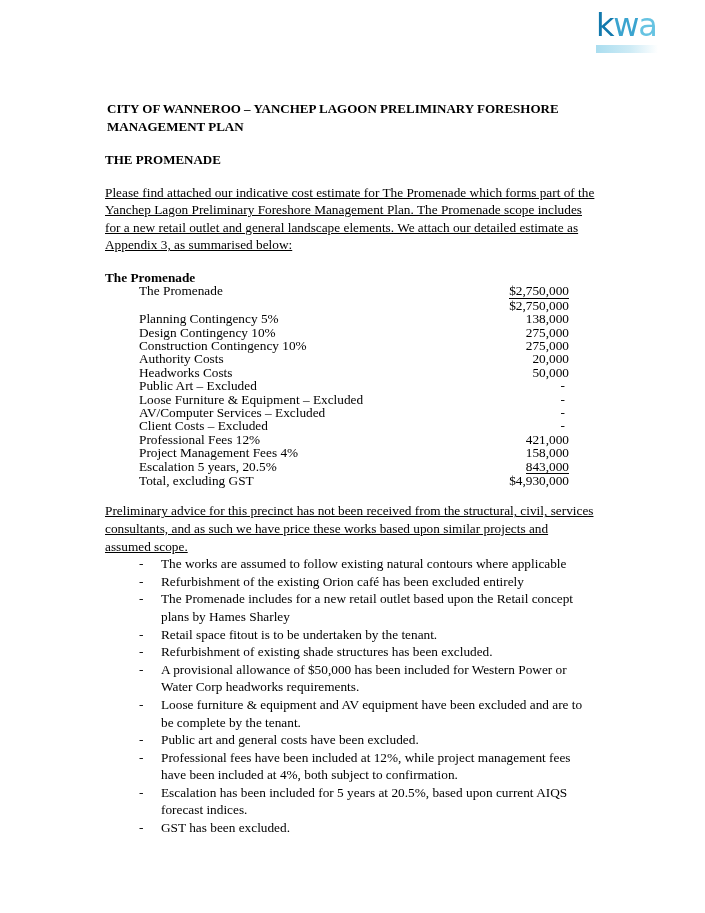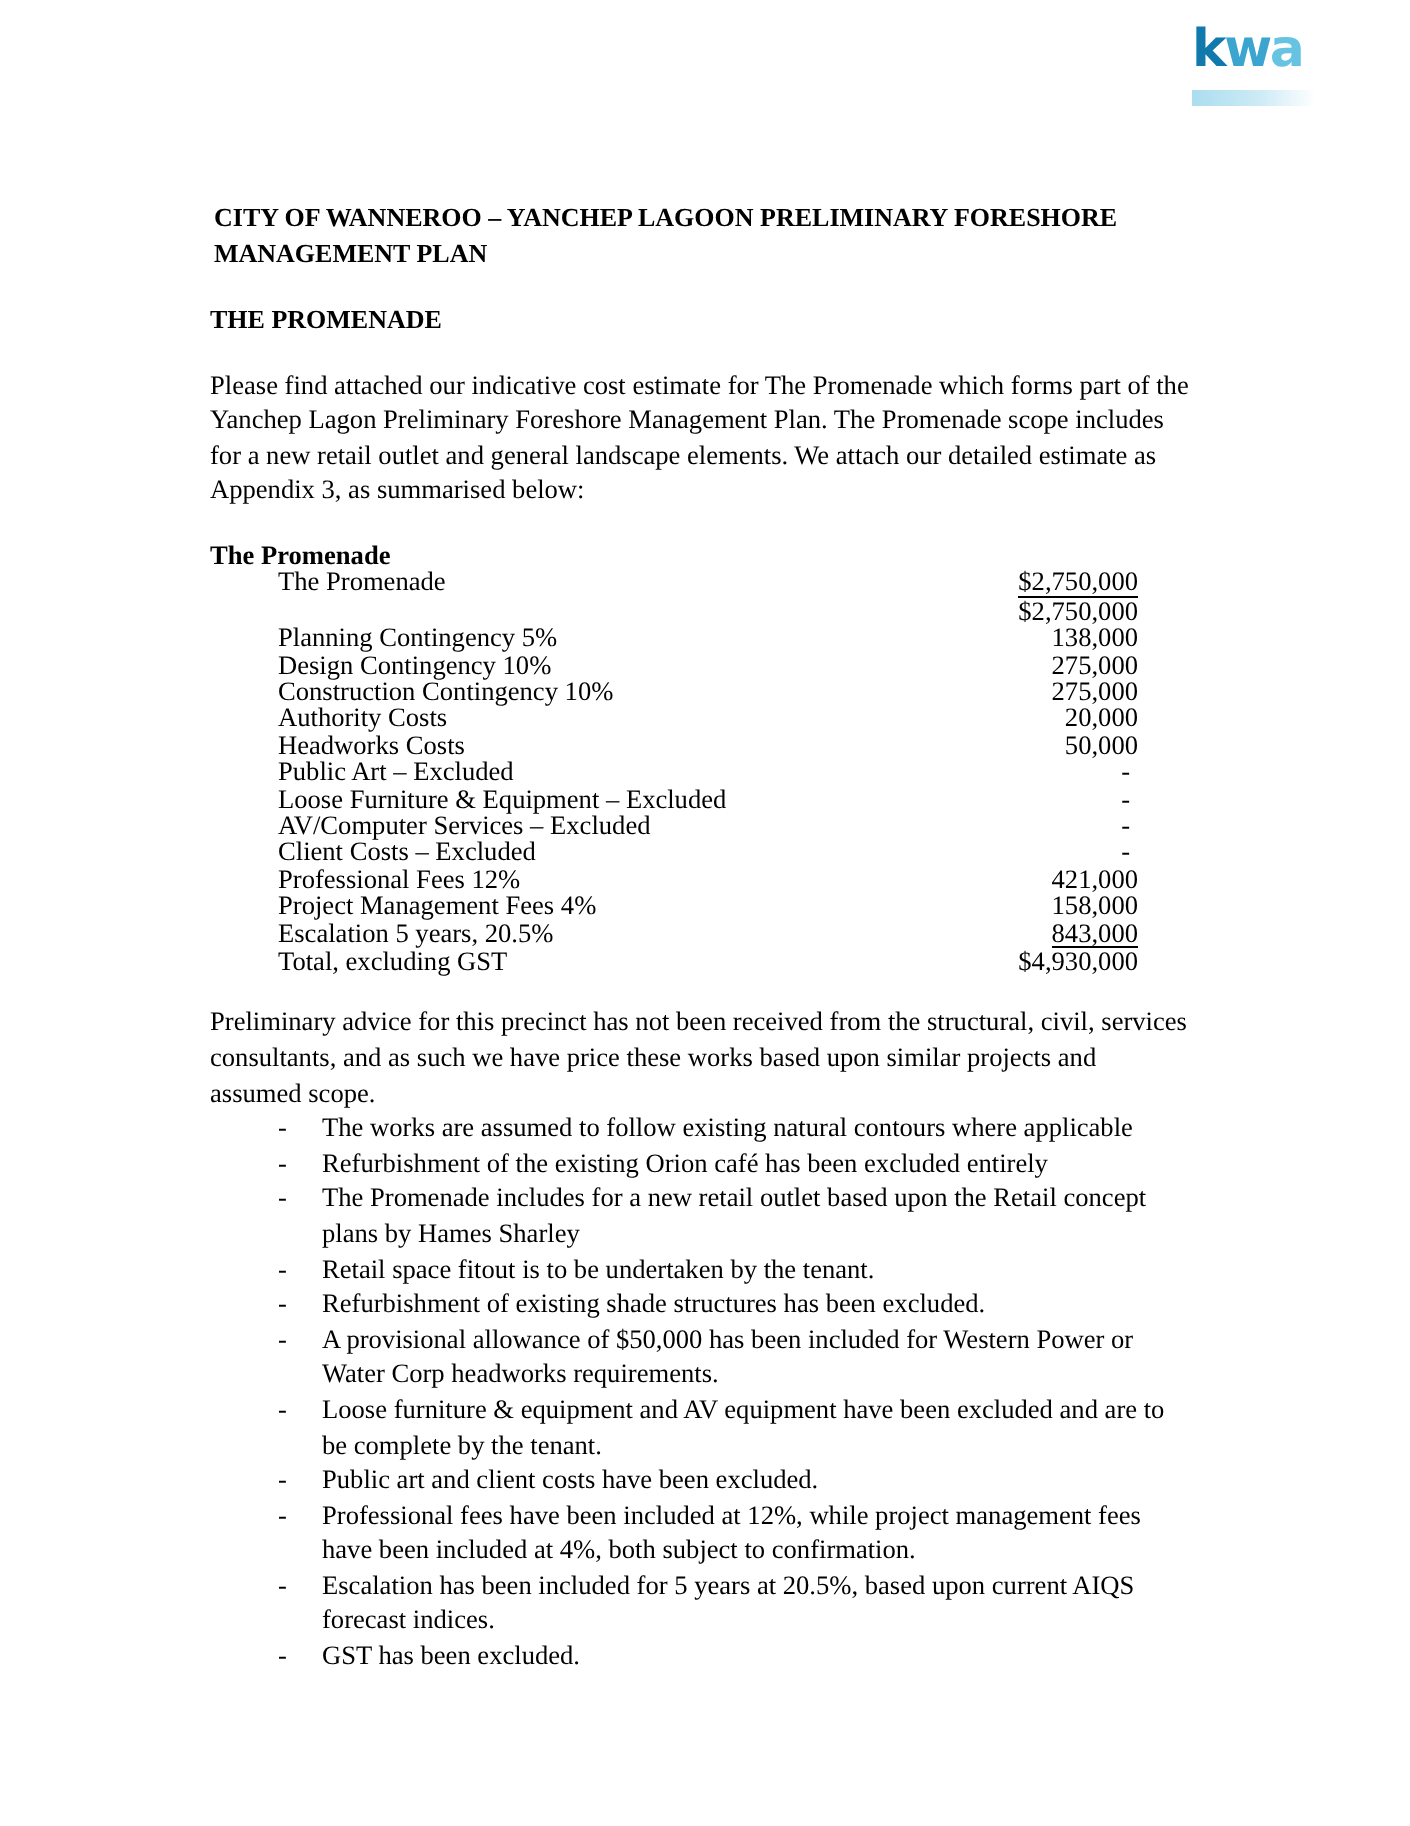--- a/index.html
+++ b/index.html
@@ -26,22 +26,22 @@
   
   .logo-block {
     position: absolute;
     left: 596px;
     top: 10px;
     width: 70px;
     height: 46px;
   }
   .logo-text {
     font-family: "DejaVu Sans", sans-serif;
-    font-weight: bold;
-    font-size: 26px;
+    font-weight: normal;
+    font-size: 32px;
     line-height: 31px;
     letter-spacing: -1.2px;
     white-space: nowrap;
   }
   .logo-k { color: #1279ad; }
   .logo-w { color: #3ba4cf; }
   .logo-a { color: #66c3e2; }
   .logo-underline {
     position: absolute;
     left: 0px;
@@ -72,20 +72,21 @@
     font-size: 13.0px;
     line-height: 17.5px;
     margin: 16px 0 0 0;
   }
 
   p.body {
     font-size: 13.3px;
     line-height: 17.6px;
     margin: 15px 0 0 0;
     text-align: left;
+    text-decoration: underline;
   }
 
   
   .table-wrap {
     margin-top: 17px;
     width: 492px;
   }
   .cost-table {
     width: 100%;
     border-collapse: collapse;
@@ -237,20 +238,20 @@
     <p class="body">Preliminary advice for this precinct has not been received from the structural, civil, services consultants, and as such we have price these works based upon similar projects and assumed scope.</p>
 
     <ul class="quals" id="quals-list">
         <li><span class="dash-mark">-</span><span>The works are assumed to follow existing natural contours where applicable</span></li>
         <li><span class="dash-mark">-</span><span>Refurbishment of the existing Orion café has been excluded entirely</span></li>
         <li><span class="dash-mark">-</span><span>The Promenade includes for a new retail outlet based upon the Retail concept plans by Hames Sharley</span></li>
         <li><span class="dash-mark">-</span><span>Retail space fitout is to be undertaken by the tenant.</span></li>
         <li><span class="dash-mark">-</span><span>Refurbishment of existing shade structures has been excluded.</span></li>
         <li><span class="dash-mark">-</span><span>A provisional allowance of $50,000 has been included for Western Power or Water Corp headworks requirements.</span></li>
         <li><span class="dash-mark">-</span><span>Loose furniture &amp; equipment and AV equipment have been excluded and are to be complete by the tenant.</span></li>
-        <li><span class="dash-mark">-</span><span>Public art and client costs have been excluded.</span></li>
+        <li><span class="dash-mark">-</span><span>Public art and general costs have been excluded.</span></li>
         <li><span class="dash-mark">-</span><span>Professional fees have been included at 12%, while project management fees have been included at 4%, both subject to confirmation.</span></li>
         <li><span class="dash-mark">-</span><span>Escalation has been included for 5 years at 20.5%, based upon current AIQS forecast indices.</span></li>
         <li><span class="dash-mark">-</span><span>GST has been excluded.</span></li>
       </ul>
 
   </div>
 </div>
 
 </body></html>

